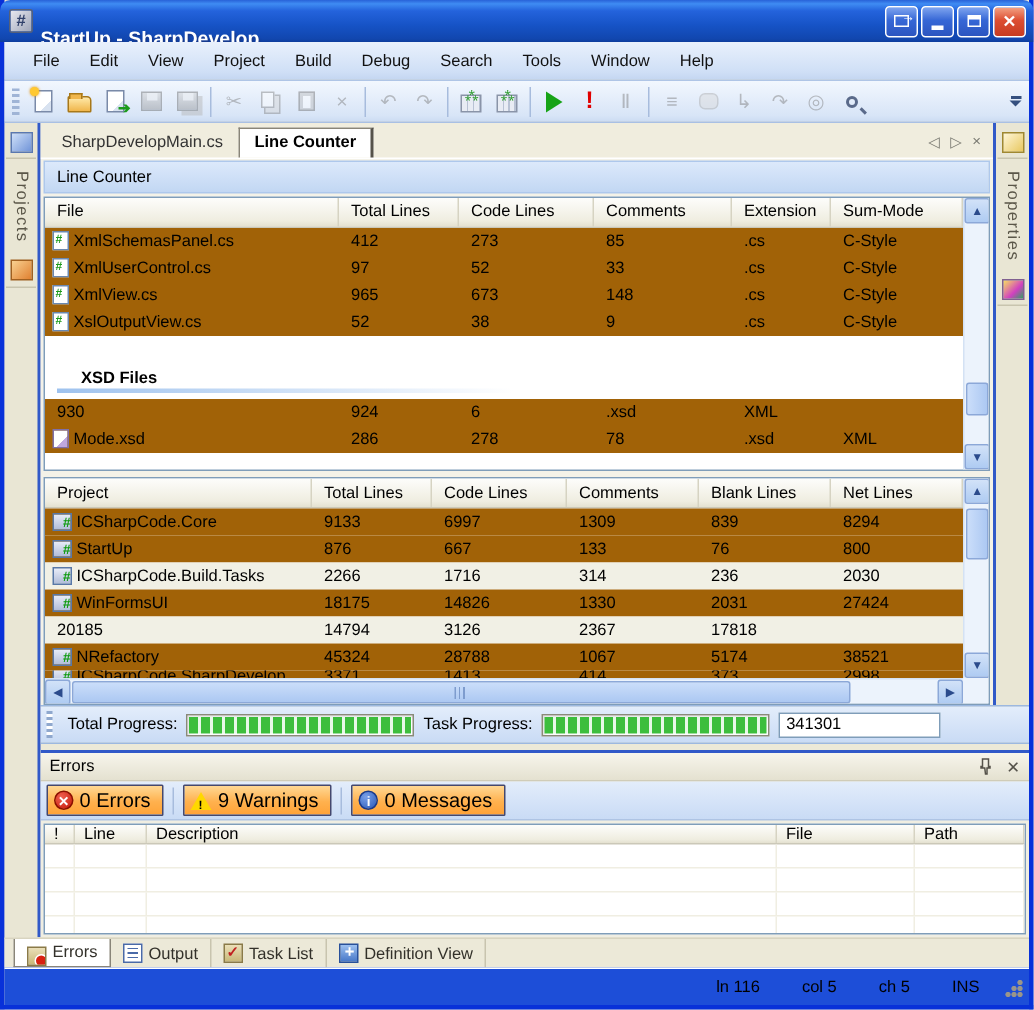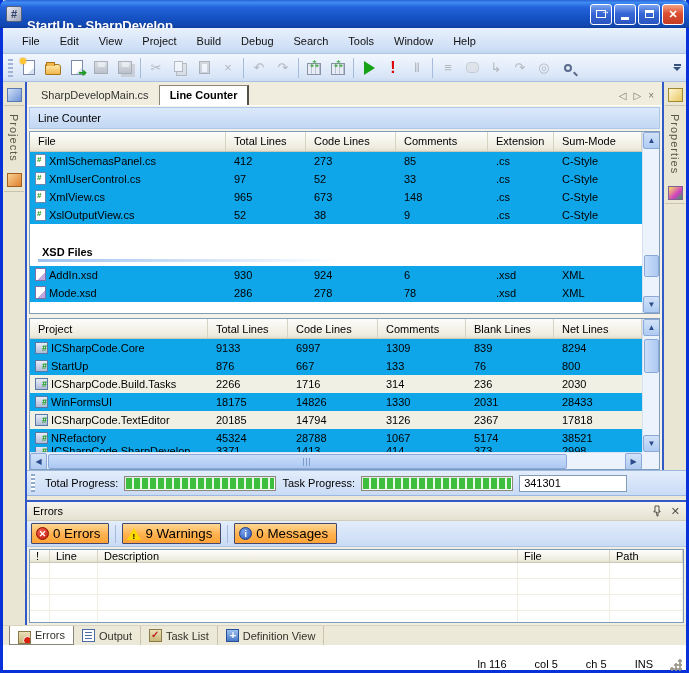--- a/index.html
+++ b/index.html
@@ -96,27 +96,27 @@
   
   .panel { position:relative; margin:1px 2px 0 2px; background:#fff; border:1px solid #7F9DB9; overflow:hidden; }
   .panel.t1 { height:184px; }
   .panel.t2 { height:152px; margin-top:4px; }
   .tbl { margin-right:17px; }
   .thead { display:grid; height:20px; background:linear-gradient(180deg,#FDFDFB,#EFEDE0 80%,#E4E1D0);
     border-bottom:1px solid #CBC8B8; }
   .t1 .thead, .t1 .trow { grid-template-columns:196px 80px 90px 92px 66px 1fr; }
   .t2 .thead, .t2 .trow { grid-template-columns:178px 80px 90px 88px 88px 1fr; }
   .th { display:flex; align-items:center; padding-left:8px; border-right:1px solid #D6D3C2; color:#000; }
-  .trow { display:grid; height:18px; align-items:center; background:#0ea5e9; }
+  .trow { display:grid; height:18px; align-items:center; background:#a16207; }
   .trow.shade { background:#F1F0E5; }
   .trow.partial { height:8px; overflow:hidden; }
   .td { padding-left:8px; overflow:hidden; white-space:nowrap; }
   .td.name { display:flex; align-items:center; gap:3px; padding-left:5px; }
   .gap { height:14px; }
-  .section-row { height:20px; display:flex; align-items:flex-end; padding-left:12px; font-weight:bold; }
+  .section-row { height:20px; display:flex; align-items:flex-end; padding-left:24px; font-weight:bold; }
   .section-rule { height:3px; margin:1px 300px 4px 8px; background:linear-gradient(90deg,#9EC2EE,#fff); }
 
   .fic-cs { width:11px; height:13px; background:#fff; border:1px solid #6A88B0; position:relative; flex:none; }
   .fic-cs::after { content:"#"; position:absolute; left:1px; top:0px; font-size:8px; color:#1B9A1B; font-weight:bold; }
   .fic-xsd { width:11px; height:13px; background:linear-gradient(135deg,#fff 65%,#C0A8E0 65%); border:1px solid #8070A8; flex:none; }
   .fic-prj { width:13px; height:12px; background:linear-gradient(180deg,#E8ECF8,#B0BCD8); border:1px solid #5878A8; position:relative; flex:none; }
   .fic-prj::after { content:"#"; position:absolute; right:0px; top:0px; font-size:9px; color:#0A9A0A; font-weight:bold; }
 
   
   .vscroll { position:absolute; top:0; right:0; width:17px; bottom:0; background:#ECF3FC; border-left:1px solid #D4E2F4; }
@@ -179,21 +179,21 @@
   .btic.errors::after { content:""; position:absolute; right:-2px; bottom:-2px; width:7px; height:7px; border-radius:50%; background:#D82010; border:1px solid #fff; }
   .btic.output { background:#fff; border:1px solid #4A6AA8; }
   .btic.output::after { content:""; position:absolute; left:2px; top:2px; right:2px; height:7px;
     background:repeating-linear-gradient(180deg,#4A6AA8 0 1px,transparent 1px 3px); }
   .btic.task { background:linear-gradient(180deg,#EADFB8,#C8B878); border:1px solid #8A7A48; }
   .btic.task::after { content:"✓"; position:absolute; left:1px; top:-1px; color:#C02020; font-size:10px; font-weight:bold; }
   .btic.defview { background:linear-gradient(180deg,#9CC0F0,#4878C8); border:1px solid #28509A; }
   .btic.defview::after { content:"+"; position:absolute; left:3px; top:-1px; color:#fff; font-size:11px; font-weight:bold; }
 
   
-  .statusbar { height:22px; display:flex; align-items:flex-start; background:#ffffff; border-top:1px solid #fff; padding:12px 4px; }
+  .statusbar { height:22px; display:flex; align-items:center; background:#1d4ed8; border-top:1px solid #fff; padding:12px 4px; }
   .statusbar .sp { flex:1; }
   .sfield { padding:0 14px; color:#000; }
   .sizegrip { width:13px; height:13px; margin-left:2px;
     background:
       radial-gradient(circle at 11px 11px,#9A968A 1.5px,transparent 2px),
       radial-gradient(circle at 7px 11px,#9A968A 1.5px,transparent 2px),
       radial-gradient(circle at 11px 7px,#9A968A 1.5px,transparent 2px),
       radial-gradient(circle at 3px 11px,#9A968A 1.5px,transparent 2px),
       radial-gradient(circle at 11px 3px,#9A968A 1.5px,transparent 2px),
       radial-gradient(circle at 7px 7px,#9A968A 1.5px,transparent 2px); }
@@ -392,24 +392,20 @@
                     <div class="td">52</div>
                     <div class="td">38</div>
                     <div class="td">9</div>
                     <div class="td">.cs</div>
                     <div class="td">C-Style</div>
                   </div>
                   <div class="gap"></div>
                   <div class="section-row">XSD Files</div>
                   <div class="section-rule"></div>
                   <div class="trow">
-                    <div class="td name">
-                      <span class="fic-xsd"></span>
-                      <span>AddIn.xsd</span>
-                    </div>
                     <div class="td">930</div>
                     <div class="td">924</div>
                     <div class="td">6</div>
                     <div class="td">.xsd</div>
                     <div class="td">XML</div>
                   </div>
                   <div class="trow">
                     <div class="td name">
                       <span class="fic-xsd"></span>
                       <span>Mode.xsd</span>
@@ -475,27 +471,23 @@
                   </div>
                   <div class="trow">
                     <div class="td name">
                       <span class="fic-prj"></span>
                       <span>WinFormsUI</span>
                     </div>
                     <div class="td">18175</div>
                     <div class="td">14826</div>
                     <div class="td">1330</div>
                     <div class="td">2031</div>
-                    <div class="td">28433</div>
+                    <div class="td">27424</div>
                   </div>
                   <div class="trow shade">
-                    <div class="td name">
-                      <span class="fic-prj"></span>
-                      <span>ICSharpCode.TextEditor</span>
-                    </div>
                     <div class="td">20185</div>
                     <div class="td">14794</div>
                     <div class="td">3126</div>
                     <div class="td">2367</div>
                     <div class="td">17818</div>
                   </div>
                   <div class="trow">
                     <div class="td name">
                       <span class="fic-prj"></span>
                       <span>NRefactory</span>

